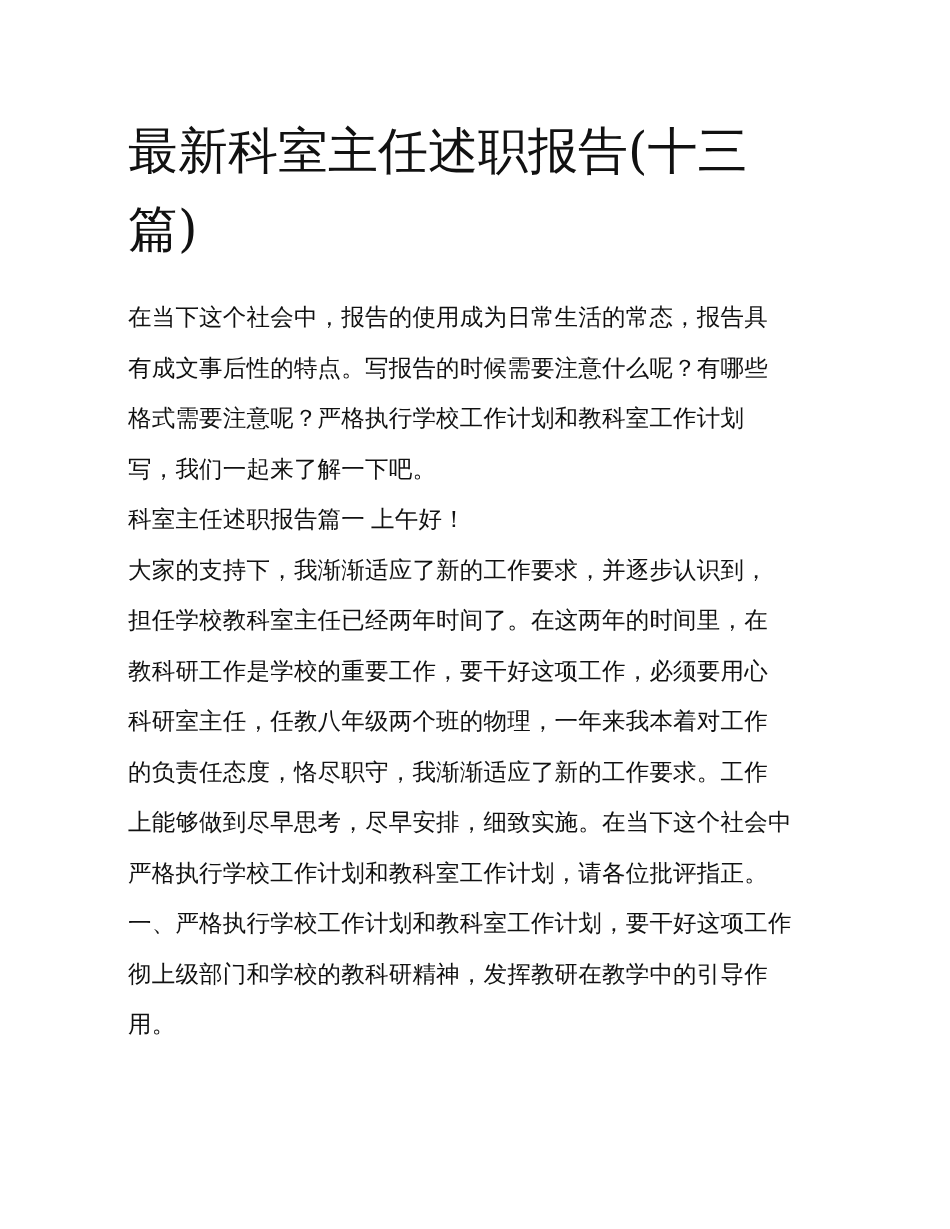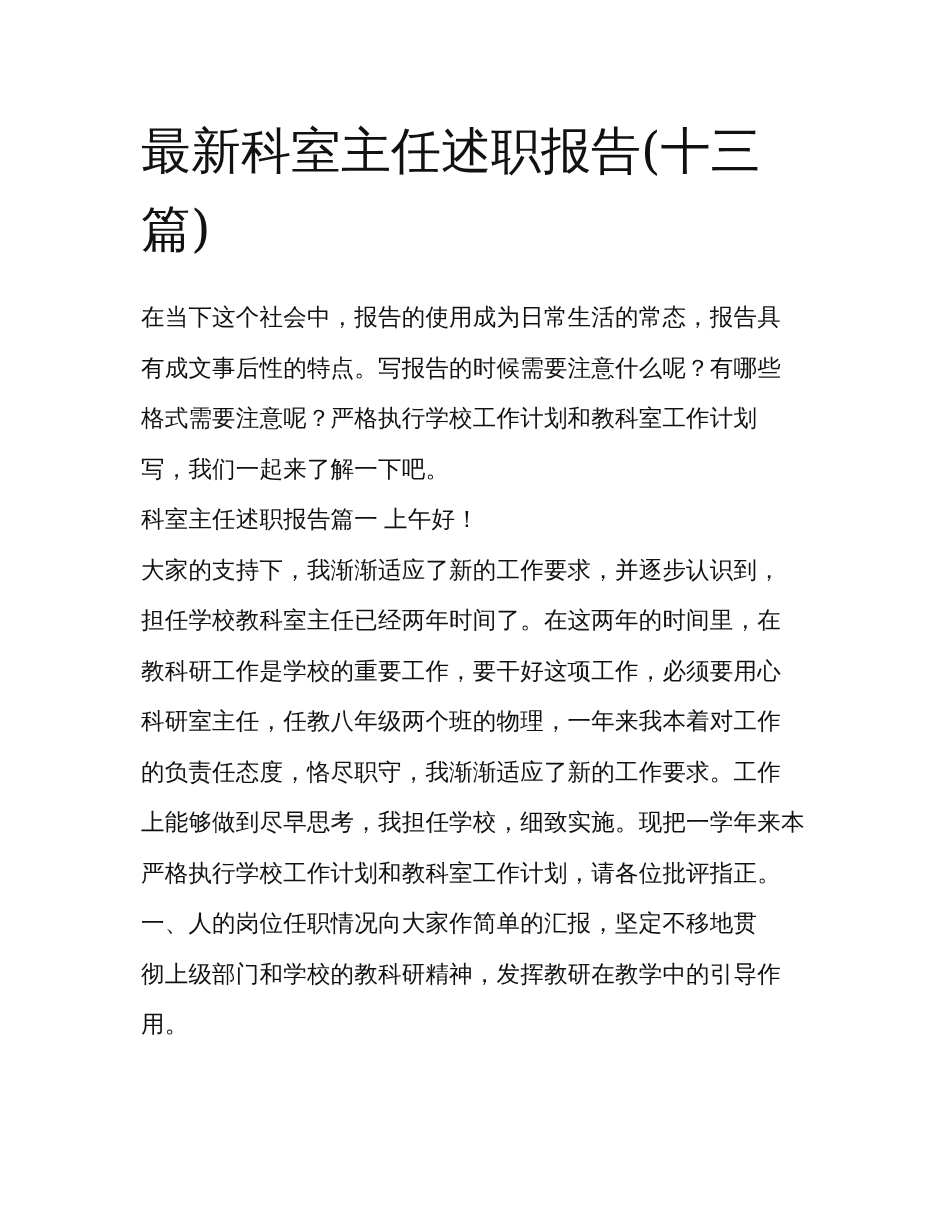--- a/index.html
+++ b/index.html
@@ -10,21 +10,21 @@
     body {
       width: 950px;
       height: 1229px;
       position: relative;
       overflow: hidden;
       font-family: "DejaVu Serif", "Liberation Serif", serif;
       color: #111111;
     }
     .page {
       position: absolute;
-      left: 141px;
+      left: 128px;
       top: 112px;
       width: 680px;
     }
     .title {
       font-size: 50px;
       line-height: 78px;
       margin: 0;
       font-weight: normal;
       letter-spacing: 0px;
     }
@@ -67,23 +67,23 @@
     <p class="para">
       <span class="line">科室主任述职报告篇一 上午好！</span>
     </p>
 
     <p class="para">
       <span class="line">大家的支持下，我渐渐适应了新的工作要求，并逐步认识到，</span>
       <span class="line">担任学校教科室主任已经两年时间了。在这两年的时间里，在</span>
       <span class="line">教科研工作是学校的重要工作，要干好这项工作，必须要用心</span>
       <span class="line">科研室主任，任教八年级两个班的物理，一年来我本着对工作</span>
       <span class="line">的负责任态度，恪尽职守，我渐渐适应了新的工作要求。工作</span>
-      <span class="line">上能够做到尽早思考，我担任学校，细致实施。现把一学年来本</span>
+      <span class="line">上能够做到尽早思考，尽早安排，细致实施。在当下这个社会中</span>
       <span class="line">严格执行学校工作计划和教科室工作计划，请各位批评指正。</span>
     </p>
 
     <p class="para">
-      <span class="line">一、人的岗位任职情况向大家作简单的汇报，坚定不移地贯</span>
+      <span class="line">一、严格执行学校工作计划和教科室工作计划，要干好这项工作</span>
       <span class="line">彻上级部门和学校的教科研精神，发挥教研在教学中的引导作</span>
       <span class="line">用。</span>
     </p>
   </div>
 </div>
 
 </body></html>

